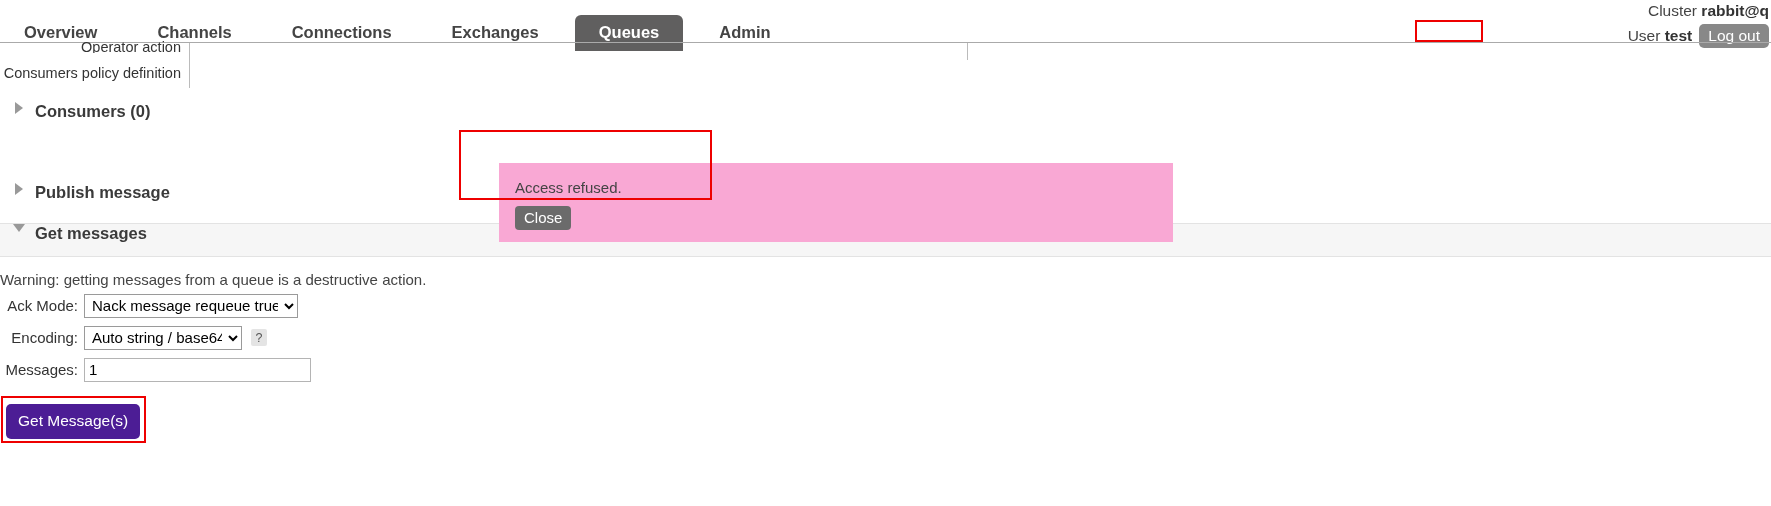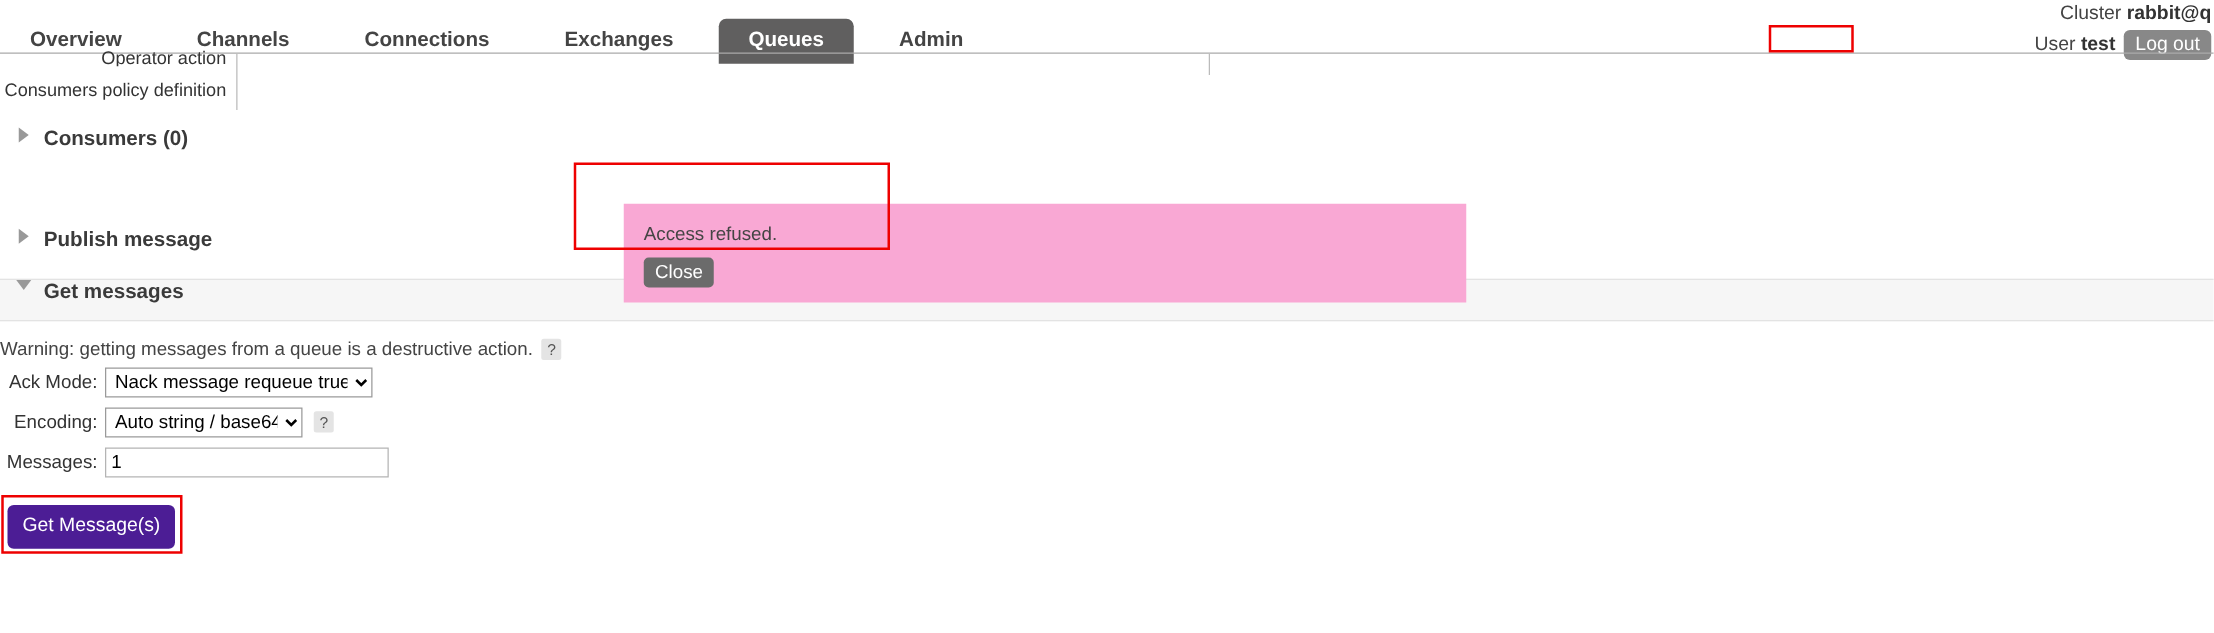--- a/index.html
+++ b/index.html
@@ -181,20 +181,21 @@
   
   .warning-line {
     position: absolute;
     left: 0;
     top: 271px;
     display: flex;
     align-items: center;
     gap: 7px;
     font-size: 15px;
     color: #444444;
+    flex-direction: column;
   }
   .help-badge {
     display: inline-flex;
     align-items: center;
     justify-content: center;
     background: #e4e4e4;
     color: #555555;
     font-size: 12.5px;
     width: 16px;
     height: 17px;

